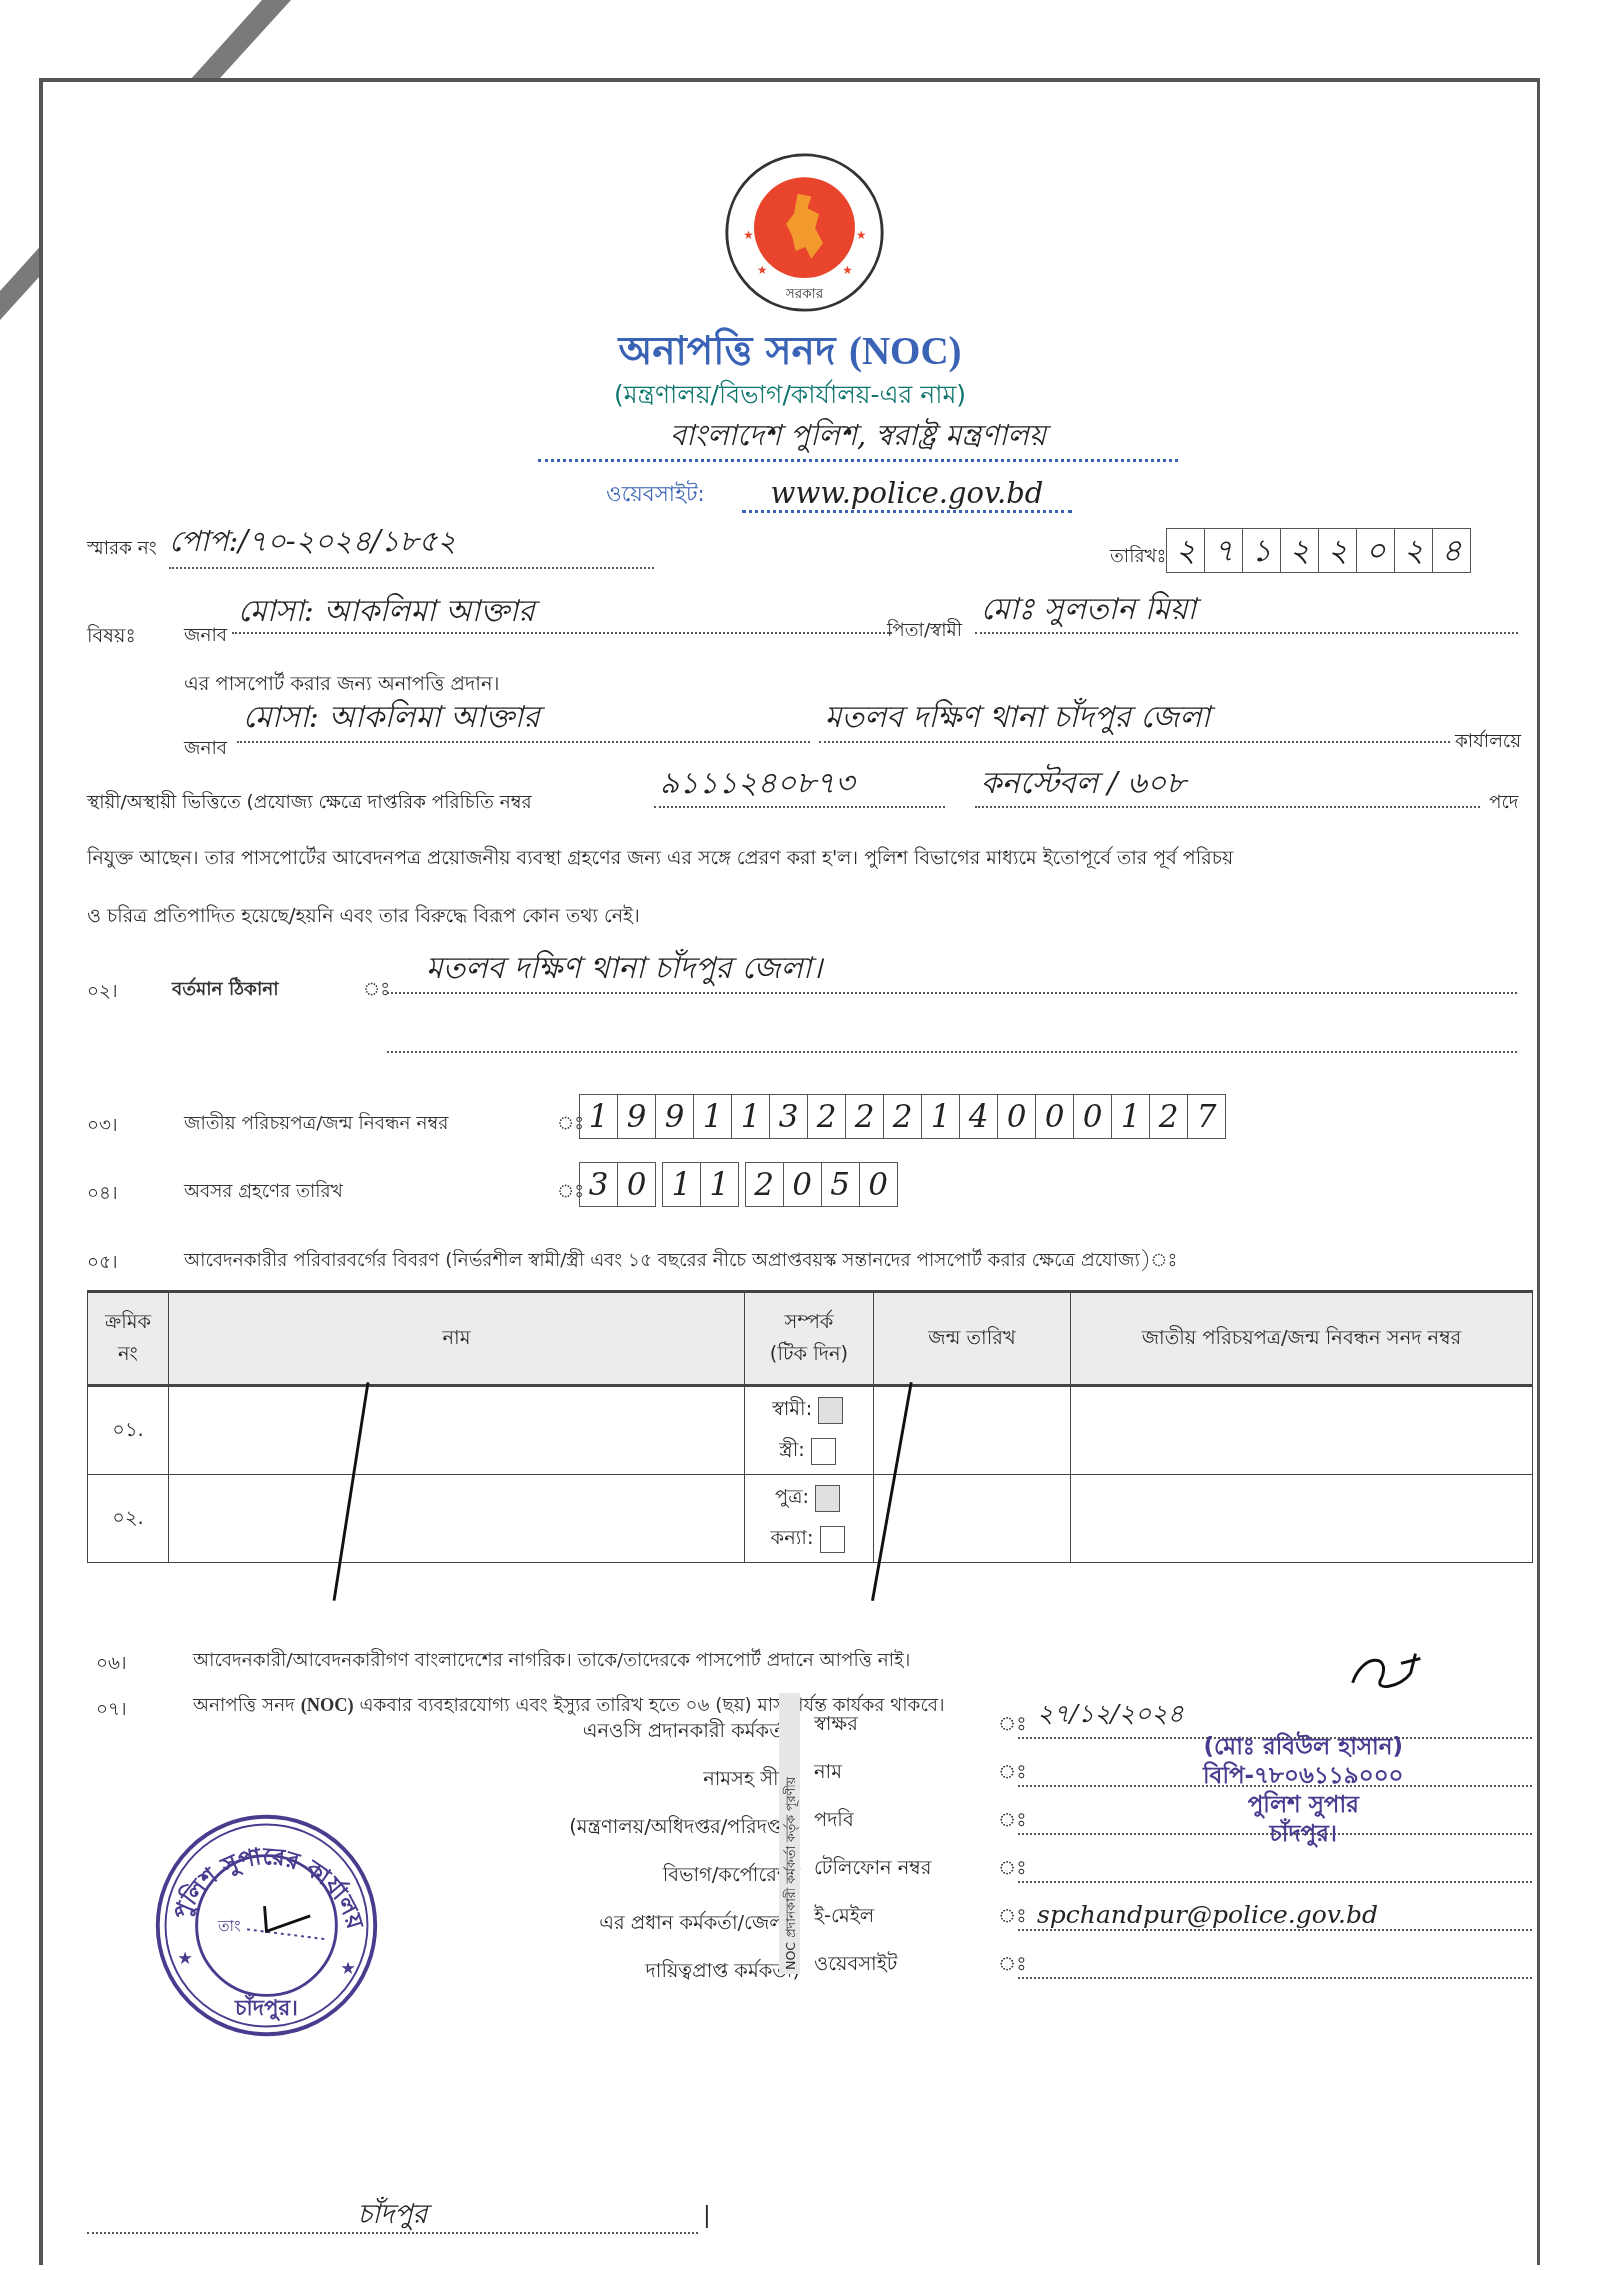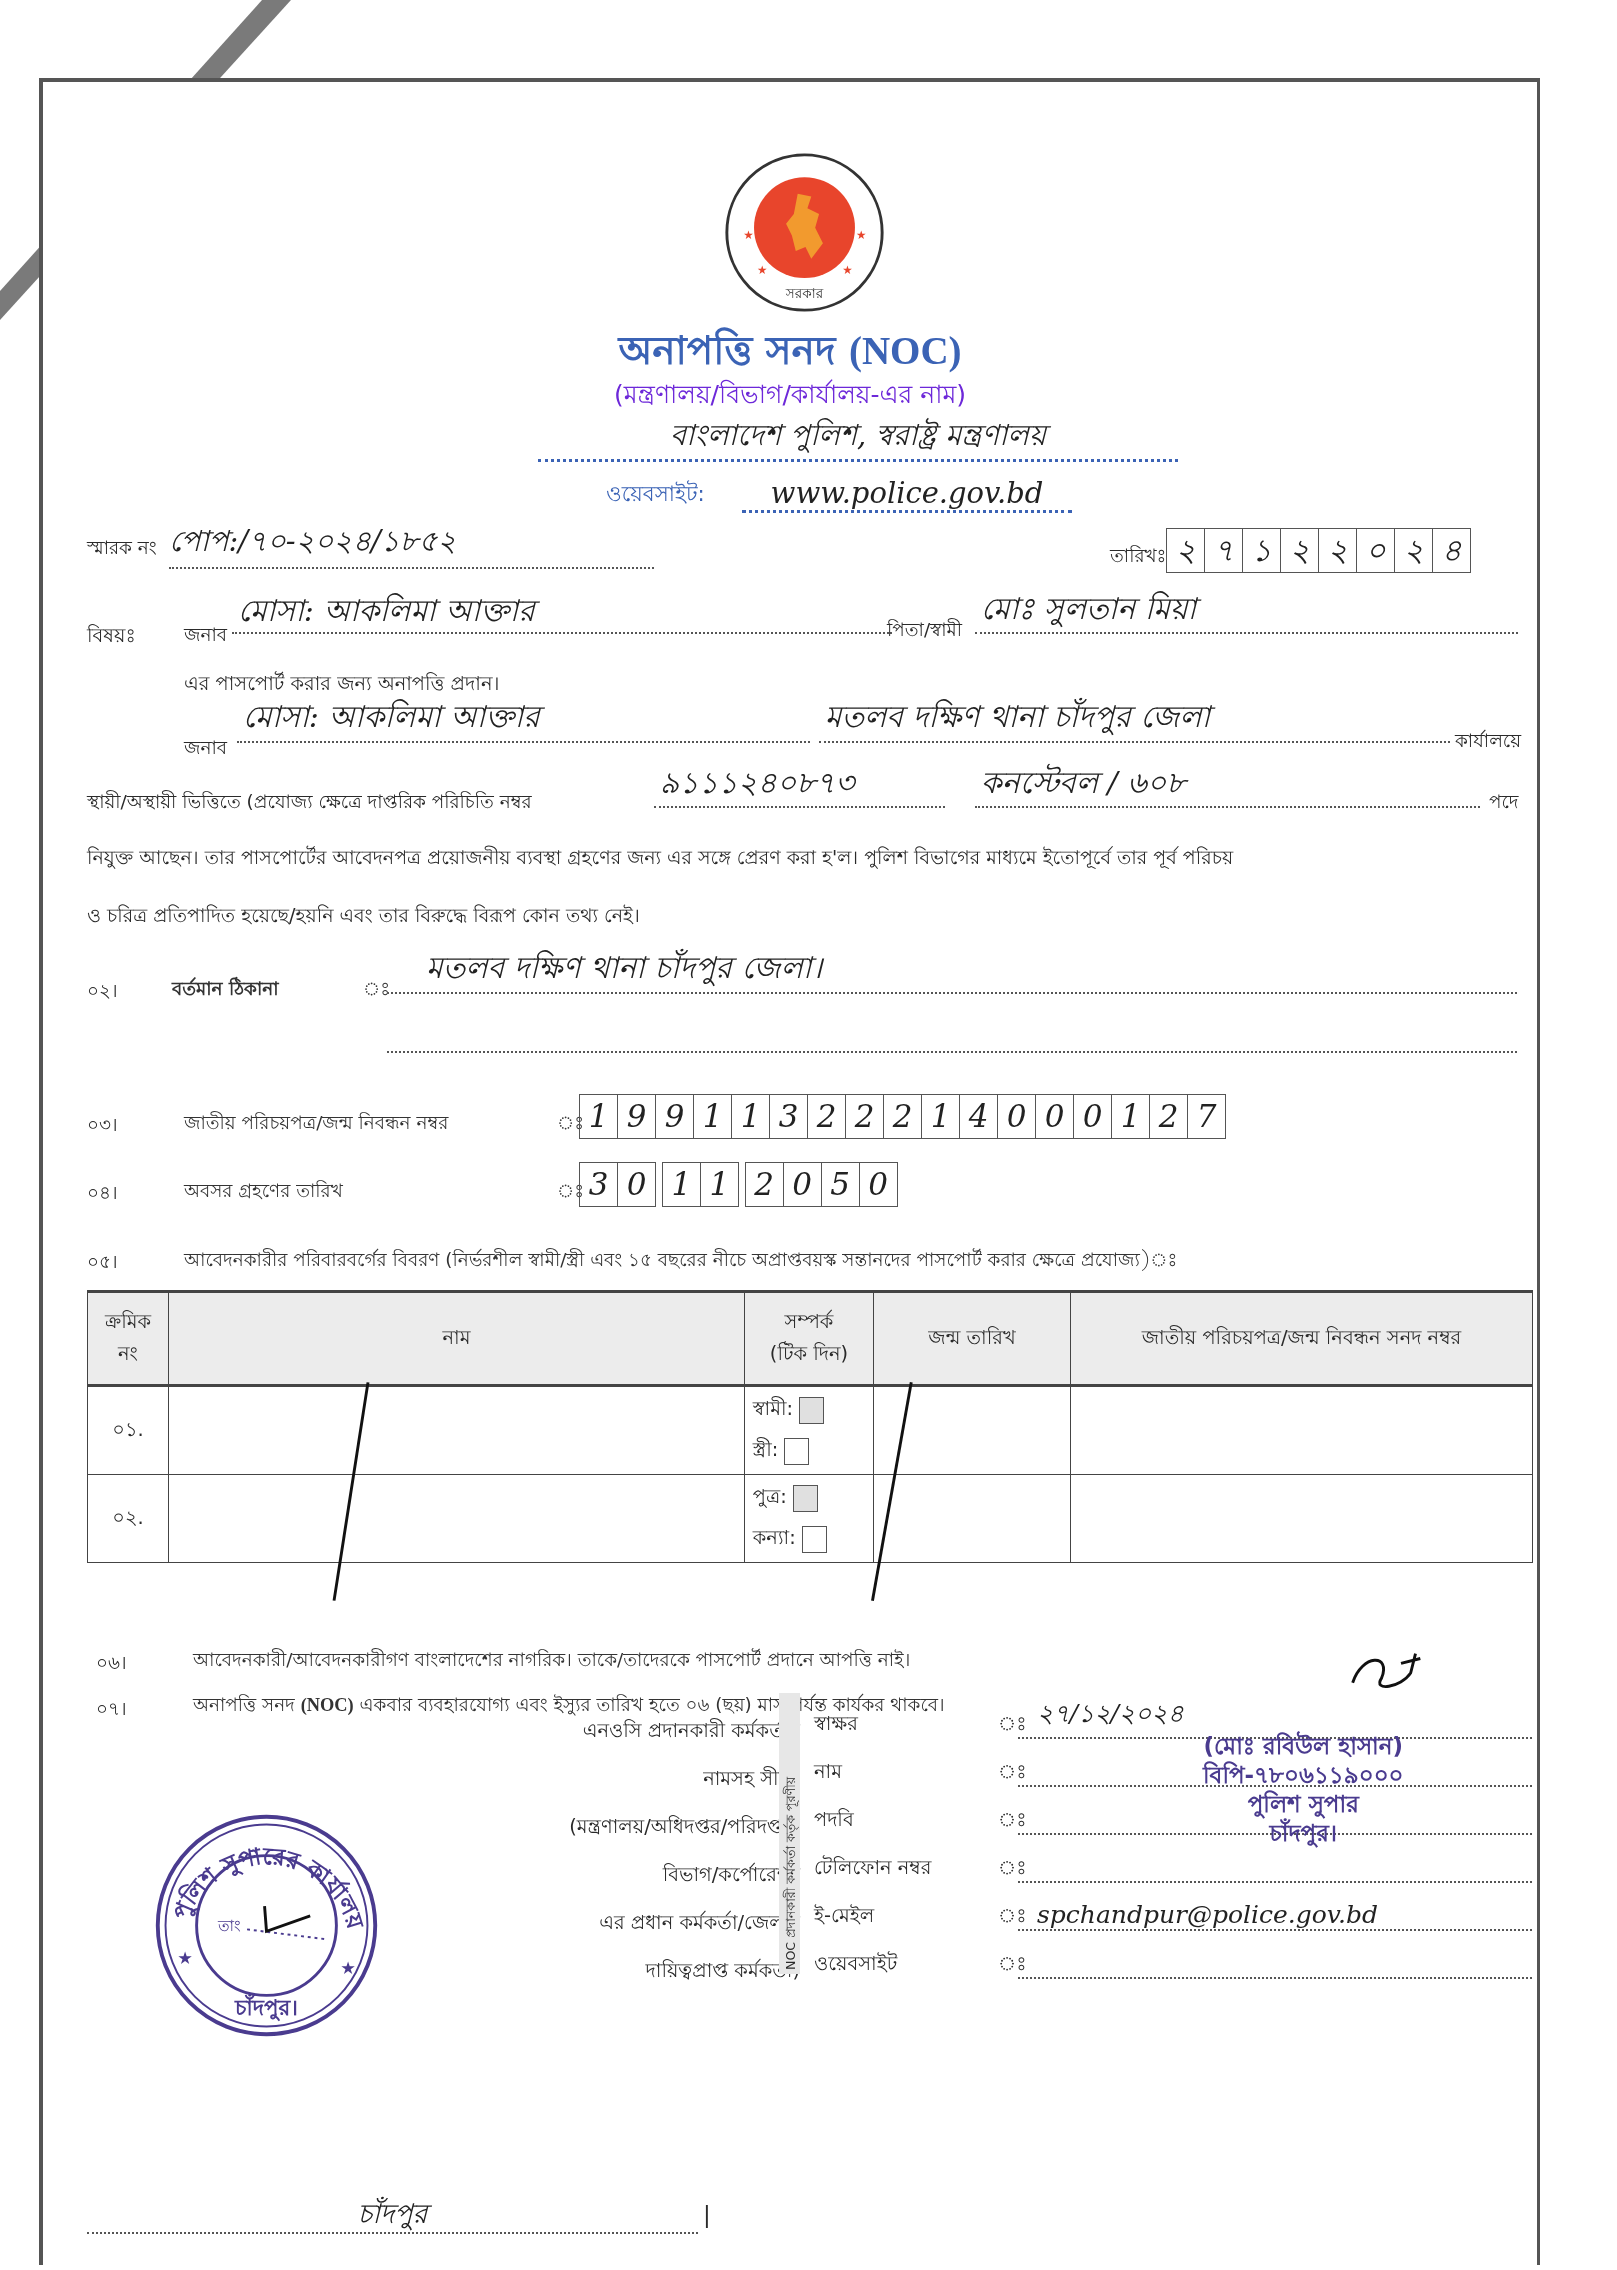--- a/index.html
+++ b/index.html
@@ -23,21 +23,21 @@
     background:#fff;
   }
   .hand { font-family: "DejaVu Serif", serif; font-style:italic; color:#222; }
   .abs { position:absolute; }
   .label { font-size:18.4px; color:#333; }
 
   
   .emblem { left:679px; top:68px; width:165px; height:165px; }
   .title { left:0; width:1494px; text-align:center; top:238px; font-size:39px; font-weight:bold; color:#3b63b5; }
   .title .noc { font-family:"Liberation Serif", serif; }
-  .subtitle { left:0; width:1494px; text-align:center; top:293px; font-size:25px; color:#6d28d9; }
+  .subtitle { left:0; width:1494px; text-align:center; top:293px; font-size:25px; color:#0f766e; }
   .ministry { left:495px; width:640px; top:330px; height:47px; font-size:29px; text-align:center; border-bottom:3.9px dotted #3b63b5; }
   .website-row { left:563px; top:388px; height:43px; }
   .website-row .lbl { font-size:21.3px; color:#3b63b5; position:absolute; left:0; bottom:0; }
   .website-row .val { position:absolute; left:136px; bottom:0; width:330px; border-bottom:3.9px dotted #3b63b5; font-size:29px; text-align:center; }
 
   
   .memo { left:44px; top:442px; width:640px; height:45px; }
   .memo .lbl { position:absolute; left:0; bottom:3.9px; font-size:18.4px; }
   .memo .val { position:absolute; left:82px; bottom:0; width:485px; font-size:29px; border-bottom:2.9px dotted #555; }
   .date { left:1067px; top:446px; }
@@ -59,21 +59,21 @@
   .digits .d { width:37px; height:43px; border-right:1px solid #555; text-align:center; font-size:31px; line-height:43px; }
   .digits .d:last-child { border-right:none; }
   .dgroup { display:flex; gap:5.8px; }
 
   
   table.family { position:absolute; left:44px; top:1208px; width:1446px; border-collapse:collapse; font-size:19.4px; }
   table.family th, table.family td { border:1.9px solid #444; text-align:center; }
   table.family th { background:#ececec; font-weight:normal; height:89px; border-top:3.9px solid #444; border-bottom:3.9px solid #444; }
   table.family td { height:85px; }
   .rel { text-align:left !important; padding-left:7.8px; }
-  .relrow { display:flex; align-items:center; justify-content:flex-start; gap:6px; padding-right:9.7px; height:41px; }
+  .relrow { display:flex; align-items:center; justify-content:center; gap:6px; padding-right:9.7px; height:41px; }
   .chk { width:23px; height:25px; border:1.9px solid #555; display:inline-block; }
   .chk.shaded { background:#e0e0e0; }
 
   
   .sig-left { left:408px; top:1625px; width:349px; text-align:right; font-size:19.4px; line-height:48px; }
   .vert { left:736px; top:1611px; width:21.3px; height:281px; background:#e7e7e7; }
   .vert span { display:block; transform:rotate(-90deg); transform-origin:left top; white-space:nowrap; font-size:12.6px; position:absolute; left:2.9px; top:277px; width:281px; }
   .sig-fields { left:771px; top:1619px; width:718px; }
   .sf { position:relative; height:48px; }
   .sf .k { position:absolute; left:0; top:7.8px; font-size:19.4px; }

